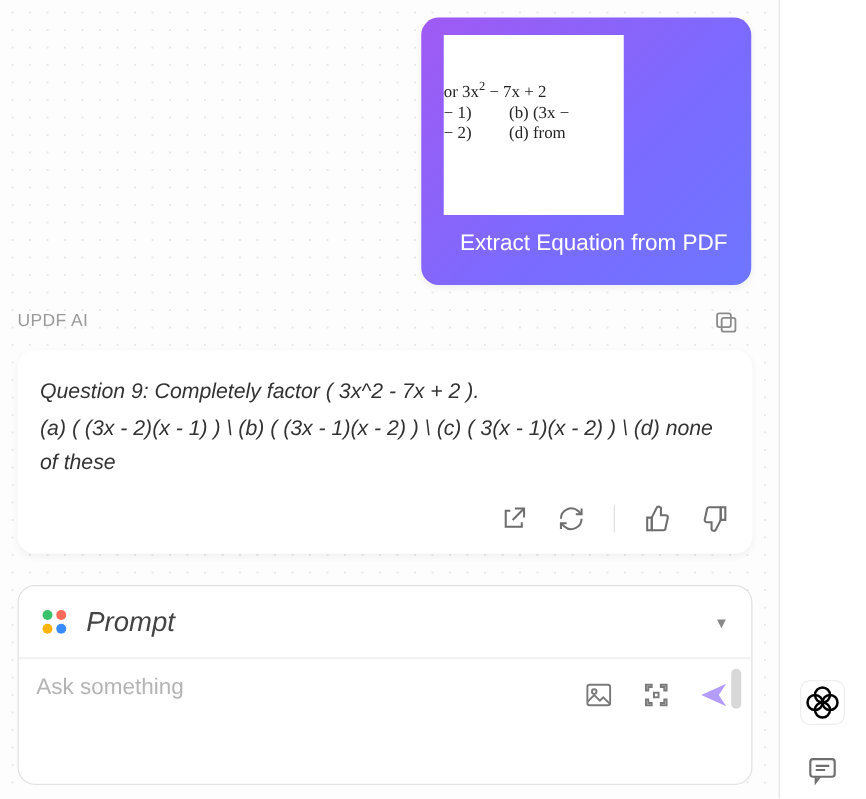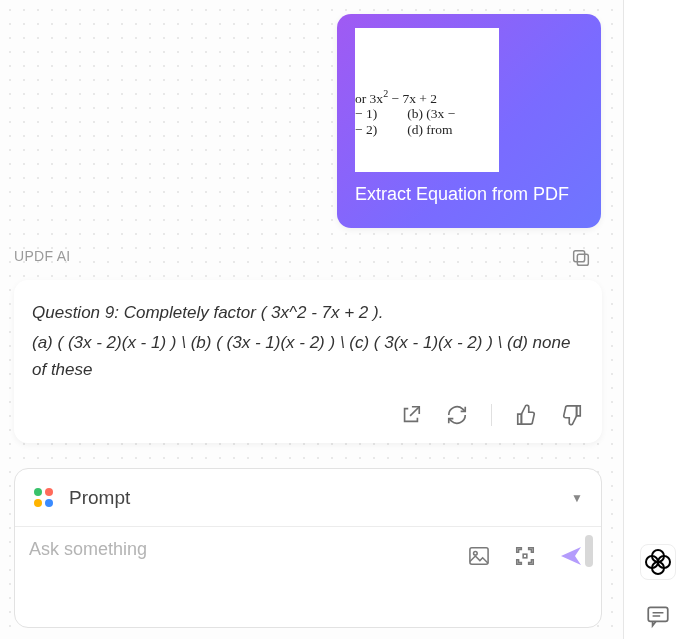--- a/index.html
+++ b/index.html
@@ -33,35 +33,36 @@
     background: linear-gradient(135deg, #a05af3 0%, #7a6bff 60%, #6e76ff 100%);
     padding: 14px 18px 18px 18px;
     box-shadow: 0 2px 6px rgba(0,0,0,0.06);
   }
   .thumb {
     width: 144px; height: 144px;
     background: #ffffff;
     display: flex;
     flex-direction: column;
     padding: 36px 10px 10px 0;
-    justify-content: center;
+    justify-content: flex-start;
     font-family: "Times New Roman", serif;
     font-size: 13.5px;
     color: #242424;
     overflow: hidden;
   }
   .thumb-line { white-space: nowrap; }
   .thumb .tl1 { }
   .thumb .tl1 .sq { font-size: 10px; vertical-align: super; }
   .thumb .tl2 { display: flex; gap: 30px; }
   .thumb .tl3 { display: flex; gap: 30px; }
   .user-caption {
     margin-top: 12px;
     color: #ffffff;
     font-size: 18px;
+    margin-left: 13px;
   }
 
   
   .ai-label {
     position: absolute;
     top: 248px; left: 14px;
     font-size: 14px;
     color: #9a9a9a;
     letter-spacing: 0.3px;
   }
@@ -125,21 +126,21 @@
   }
   .dots {
     width: 22px; height: 22px; position: relative;
   }
   .dots span { position: absolute; width: 8px; height: 8px; border-radius: 50%; }
   .dots .d1 { background: #39c26b; top: 1px; left: 1px; }
   .dots .d2 { background: #ff6b5b; top: 1px; left: 12px; }
   .dots .d3 { background: #ffb400; top: 12px; left: 1px; }
   .dots .d4 { background: #3a8bff; top: 12px; left: 12px; }
   .prompt-label {
-    font-size: 19px; color: #444; flex: 1;
+    font-size: 22px; color: #444; flex: 1; font-style: italic;
   }
   .caret-down { color: #888; font-size: 12px; }
 
   .prompt-body {
     flex: 1;
     display: flex;
     padding: 12px 18px 10px 14px;
     position: relative;
   }
   .prompt-input {

